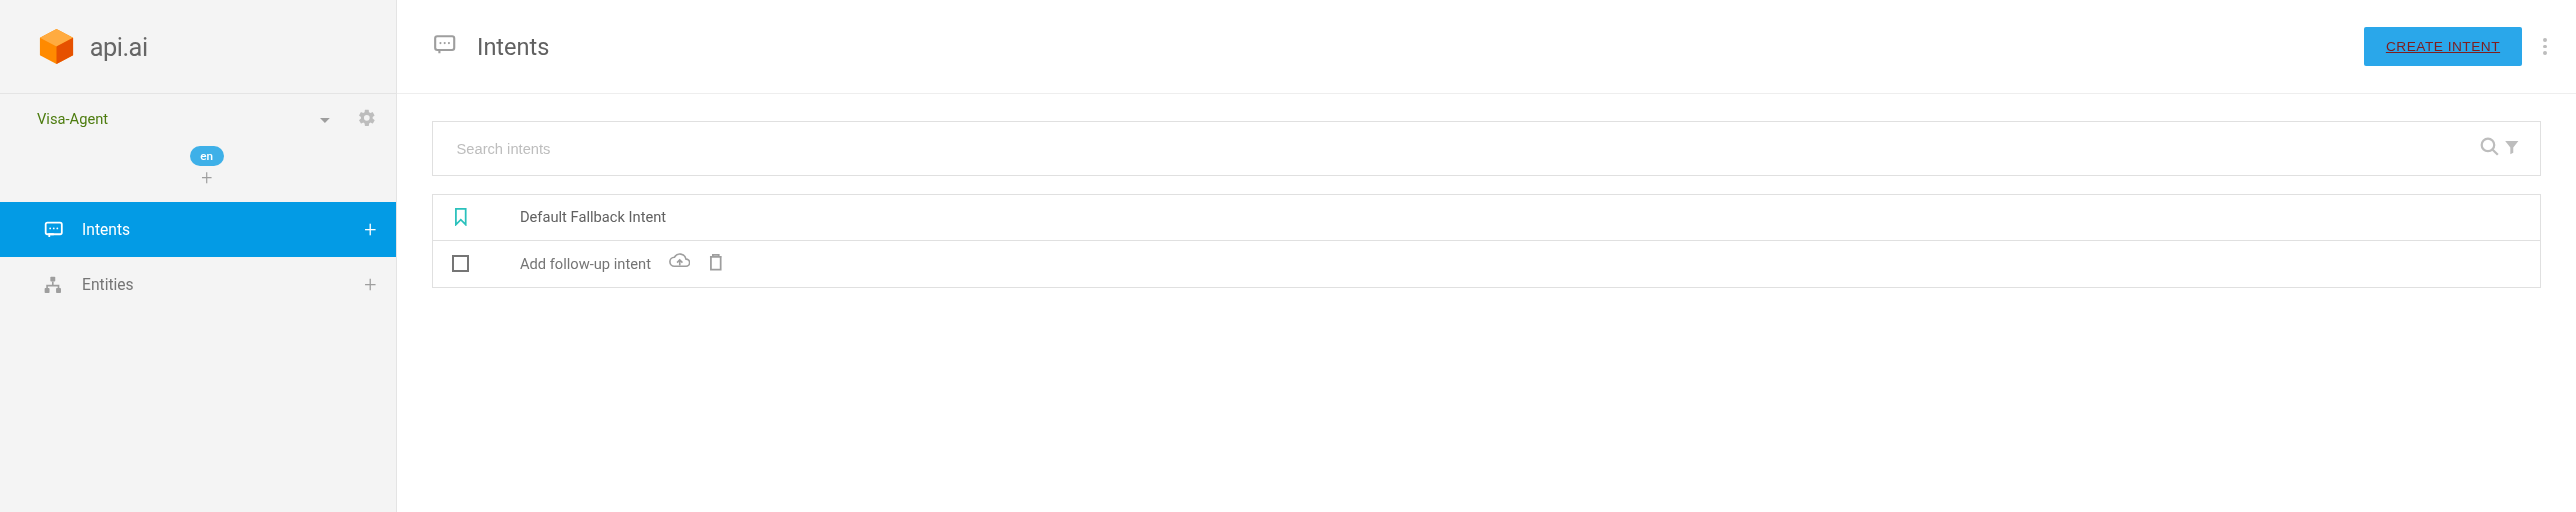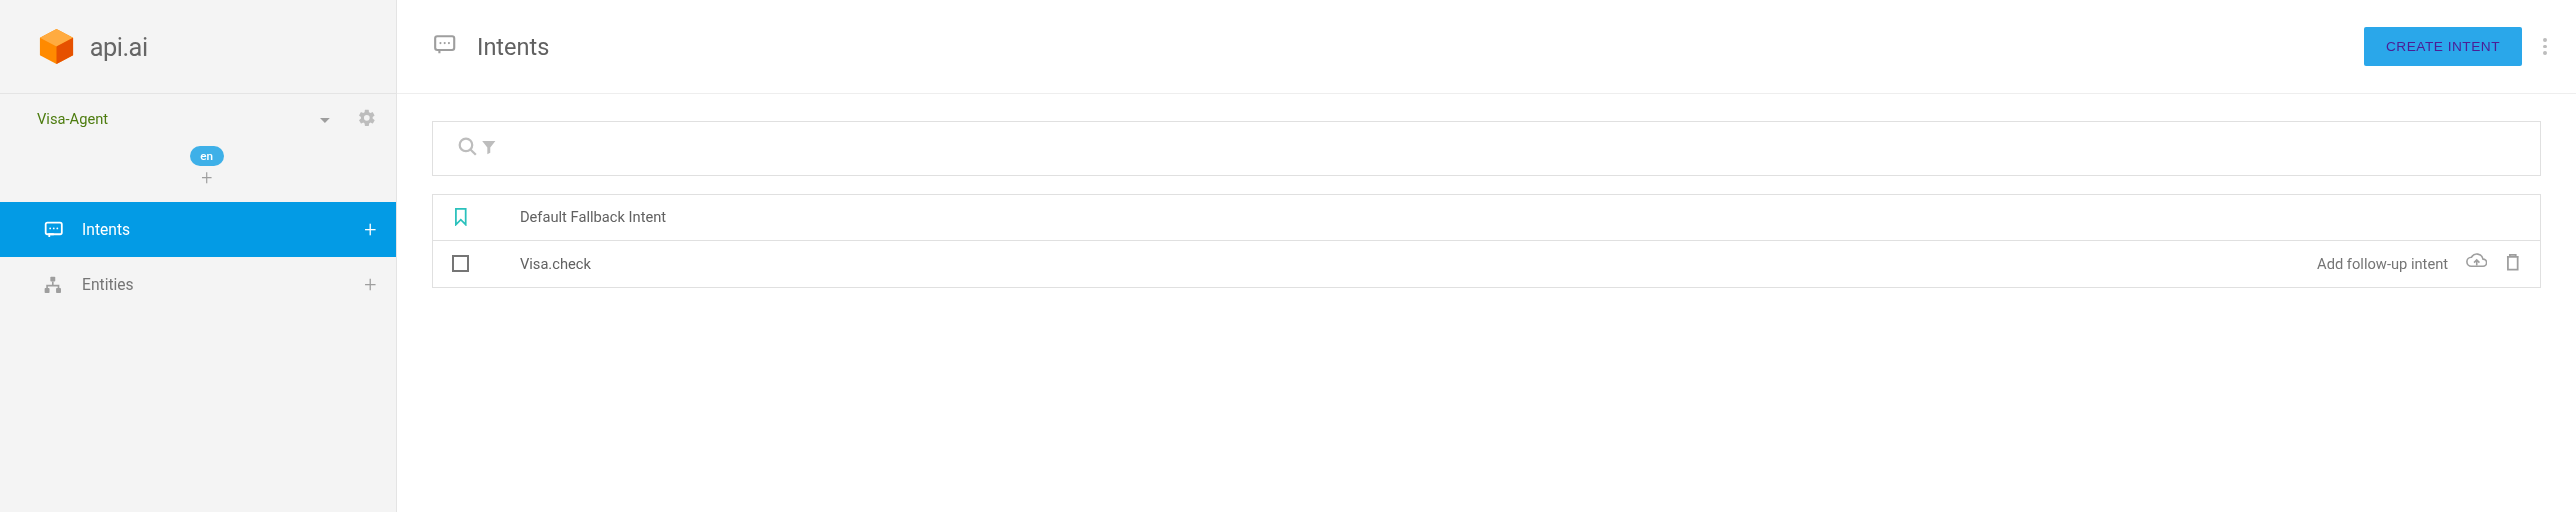--- a/index.html
+++ b/index.html
@@ -95,29 +95,30 @@
     }
     .header-icon { color: #9e9e9e; margin-right: 19.6px; }
     .header-title {
       font-size: 23.5px;
       color: #616161;
       flex: 1;
       font-weight: 400;
     }
     .create-btn {
       background: #2aa7ea;
-      color: #4c1d95;
+      color: #7f1d1d;
       border: none;
       padding: 0 21.5px;
       height: 39px;
       font-size: 13.7px;
       letter-spacing: 0.5px;
       cursor: pointer;
       border-radius: 2px;
       font-weight: 500;
+      text-decoration: underline;
     }
     .kebab {
       margin-left: 21.5px;
       color: #bdbdbd;
       cursor: pointer;
       display: flex;
       flex-direction: column;
       gap: 2.9px;
       align-items: center;
     }
@@ -241,20 +242,21 @@
       <button class="create-btn">CREATE INTENT</button>
       <span class="kebab">
         <span></span>
           <span></span>
           <span></span>
       </span>
     </div>
 
     <div class="content">
       <div class="search-box">
+        <input class="search-input" placeholder="Search intents" style="">
         <span class="search-icons">
           <span>
             <svg width="21.5" height="21.5" viewBox="0 0 24 24" fill="none" stroke="#bdbdbd" stroke-width="2.5">
               <circle cx="10" cy="10" r="7"></circle>
                 <path d="M21 21 L15 15"></path>
             </svg>
           </span>
           <span>
             <svg width="17.6" height="17.6" viewBox="0 0 24 24" fill="#bdbdbd">
               <path d="M3 4 L21 4 L14 13 L14 20 L10 22 L10 13 Z"></path>
@@ -269,21 +271,20 @@
             <svg width="15.6" height="17.6" viewBox="0 0 14 18" fill="none" stroke="#2ac1bc" stroke-width="1.8">
               <path d="M2 1 L12 1 L12 17 L7 12 L2 17 Z"></path>
             </svg>
           </span>
           <span class="row-label">Default Fallback Intent</span>
         </div>
         <div class="intent-row">
           <span class="row-icon">
             <span class="checkbox-outline"></span>
           </span>
-          <span class="row-label">Visa.check</span>
           <span class="row-actions">
             <span class="row-action-label">Add follow-up intent</span>
             <span>
               <svg width="21.5" height="17.6" viewBox="0 0 24 18" fill="none" stroke="#9e9e9e" stroke-width="1.8">
                 <path d="M6 14 A5 5 0 0 1 6 4 A7 7 0 0 1 19 6 A4 4 0 0 1 19 14 L6 14"></path>
                 <path d="M12 13 L12 7 M9 10 L12 7 L15 10"></path>
               </svg>
             </span>
             <span>
               <svg width="15.6" height="17.6" viewBox="0 0 16 18" fill="none" stroke="#9e9e9e" stroke-width="1.8">

